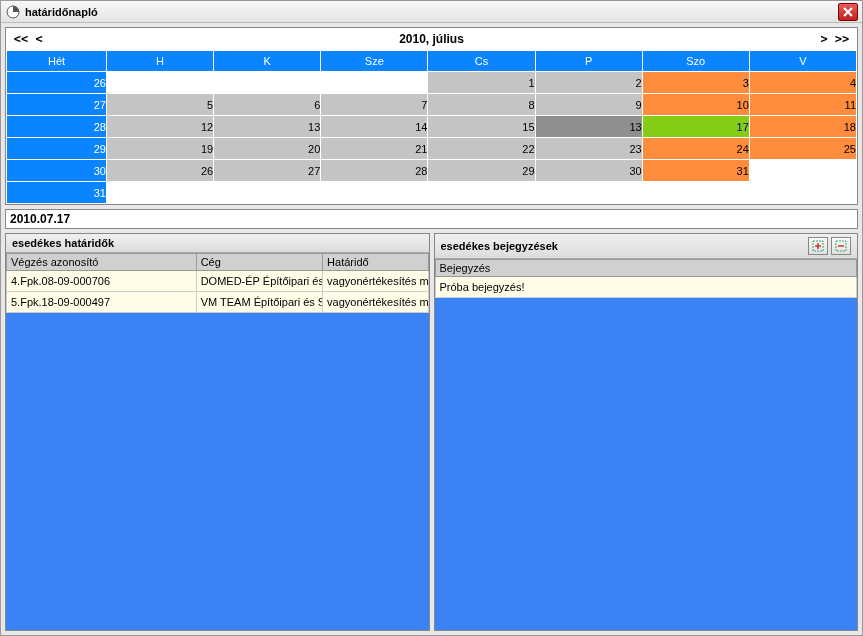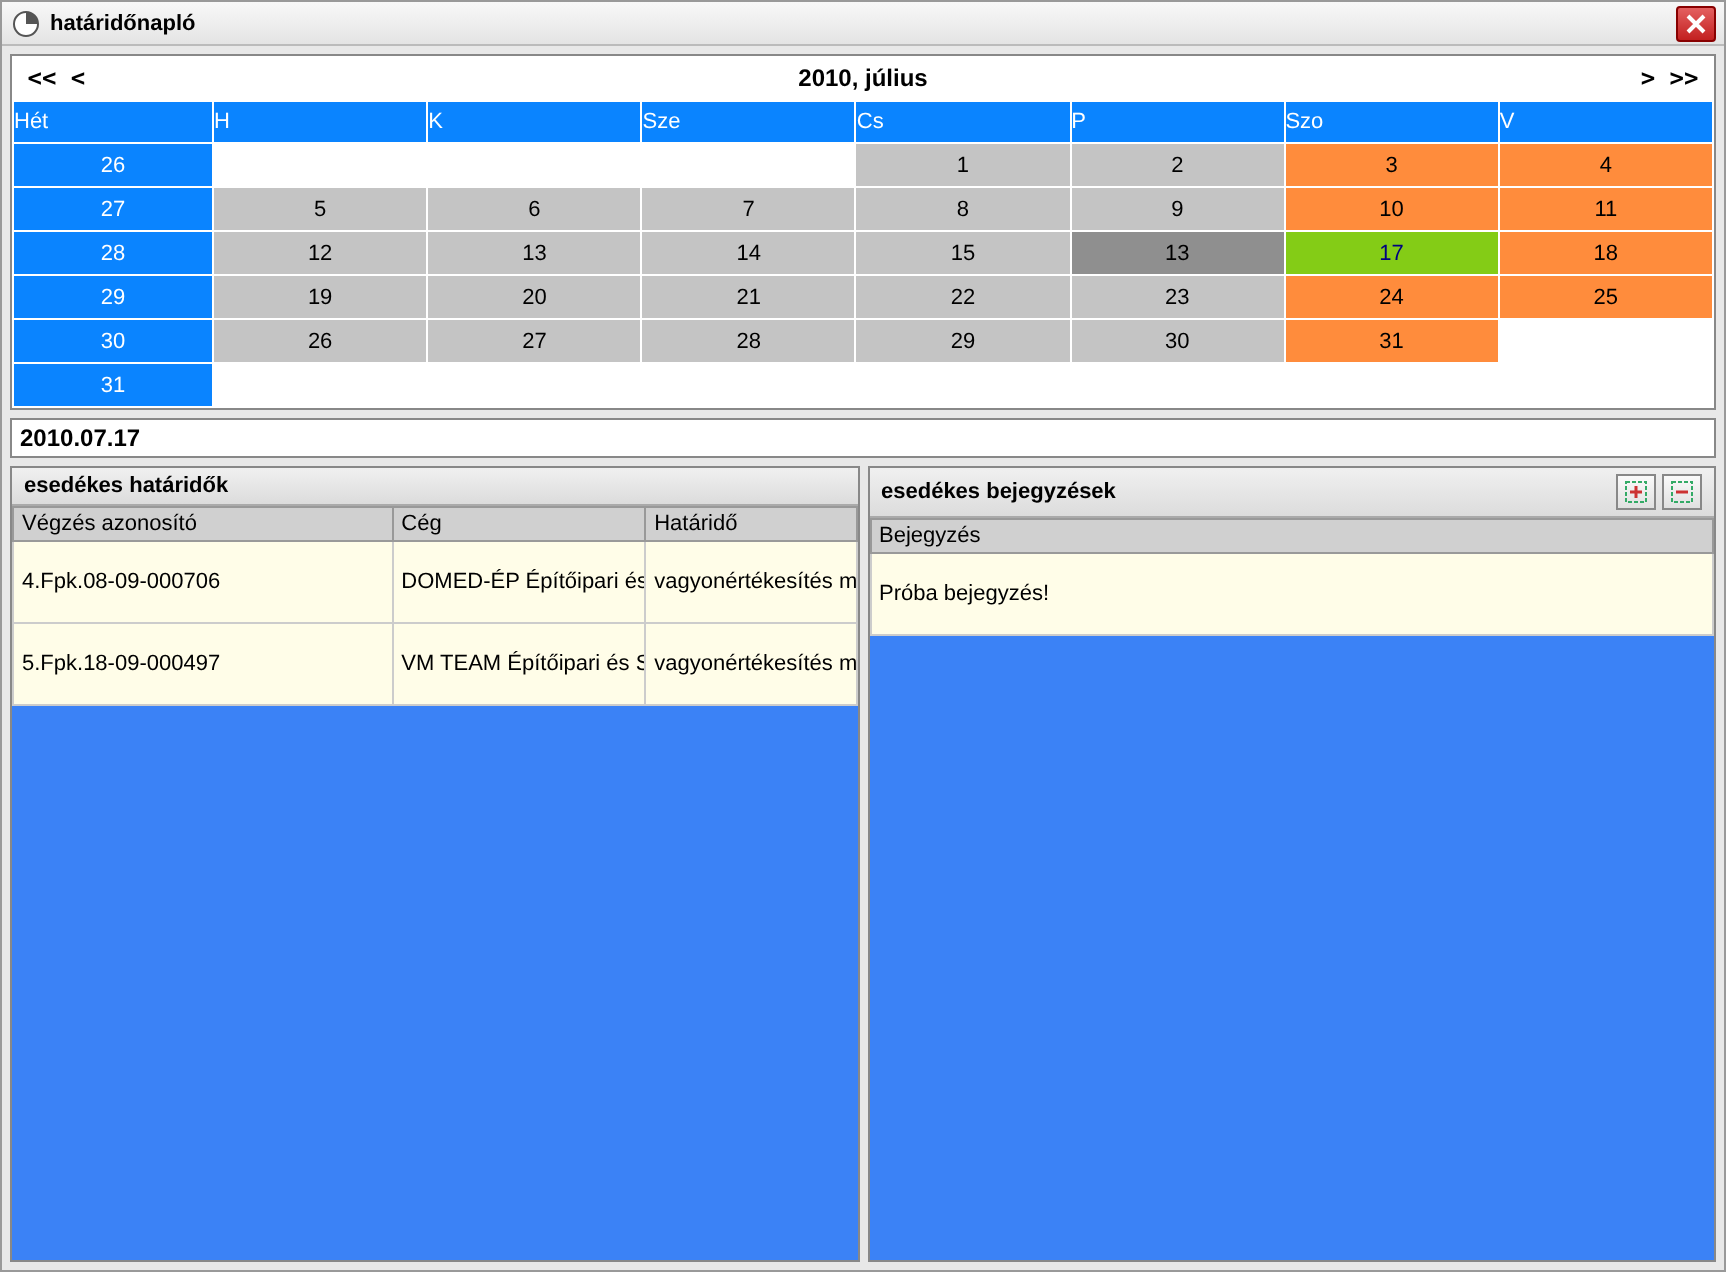--- a/index.html
+++ b/index.html
@@ -74,26 +74,26 @@
     width:100%;
     table-layout: fixed;
   }
   table.calendar th {
     background:#0a84ff;
     color:#fff;
     font-weight:normal;
     padding:4px 0;
     border:1px solid #fff;
     font-size:11px;
-    text-align:left;
+    text-align:center;
     margin-left:40px;
   }
   table.calendar td {
     border:1px solid #fff;
-    text-align:center;
+    text-align:right;
     padding:4px 0;
     font-size:11px;
     height:22px;
     cursor:pointer;
   }
   table.calendar th.wk, table.calendar td.wk {
     width:100px;
     background:#0a84ff;
     color:#fff;
   }
@@ -152,21 +152,21 @@
   table.grid-t th {
     background:#d0d0d0;
     border:1px solid #999;
     text-align:left;
     padding:2px 4px;
     font-weight:normal;
     font-size:11px;
   }
   table.grid-t td {
     border:1px solid #ccc;
-    padding:14px 4px;
+    padding:4px 4px;
     font-size:11px;
     white-space:nowrap;
     overflow:hidden;
     text-overflow:clip;
     background:#fffde8;
   }
   svg { display:block; }
 </style>
 </head>
 <body>

